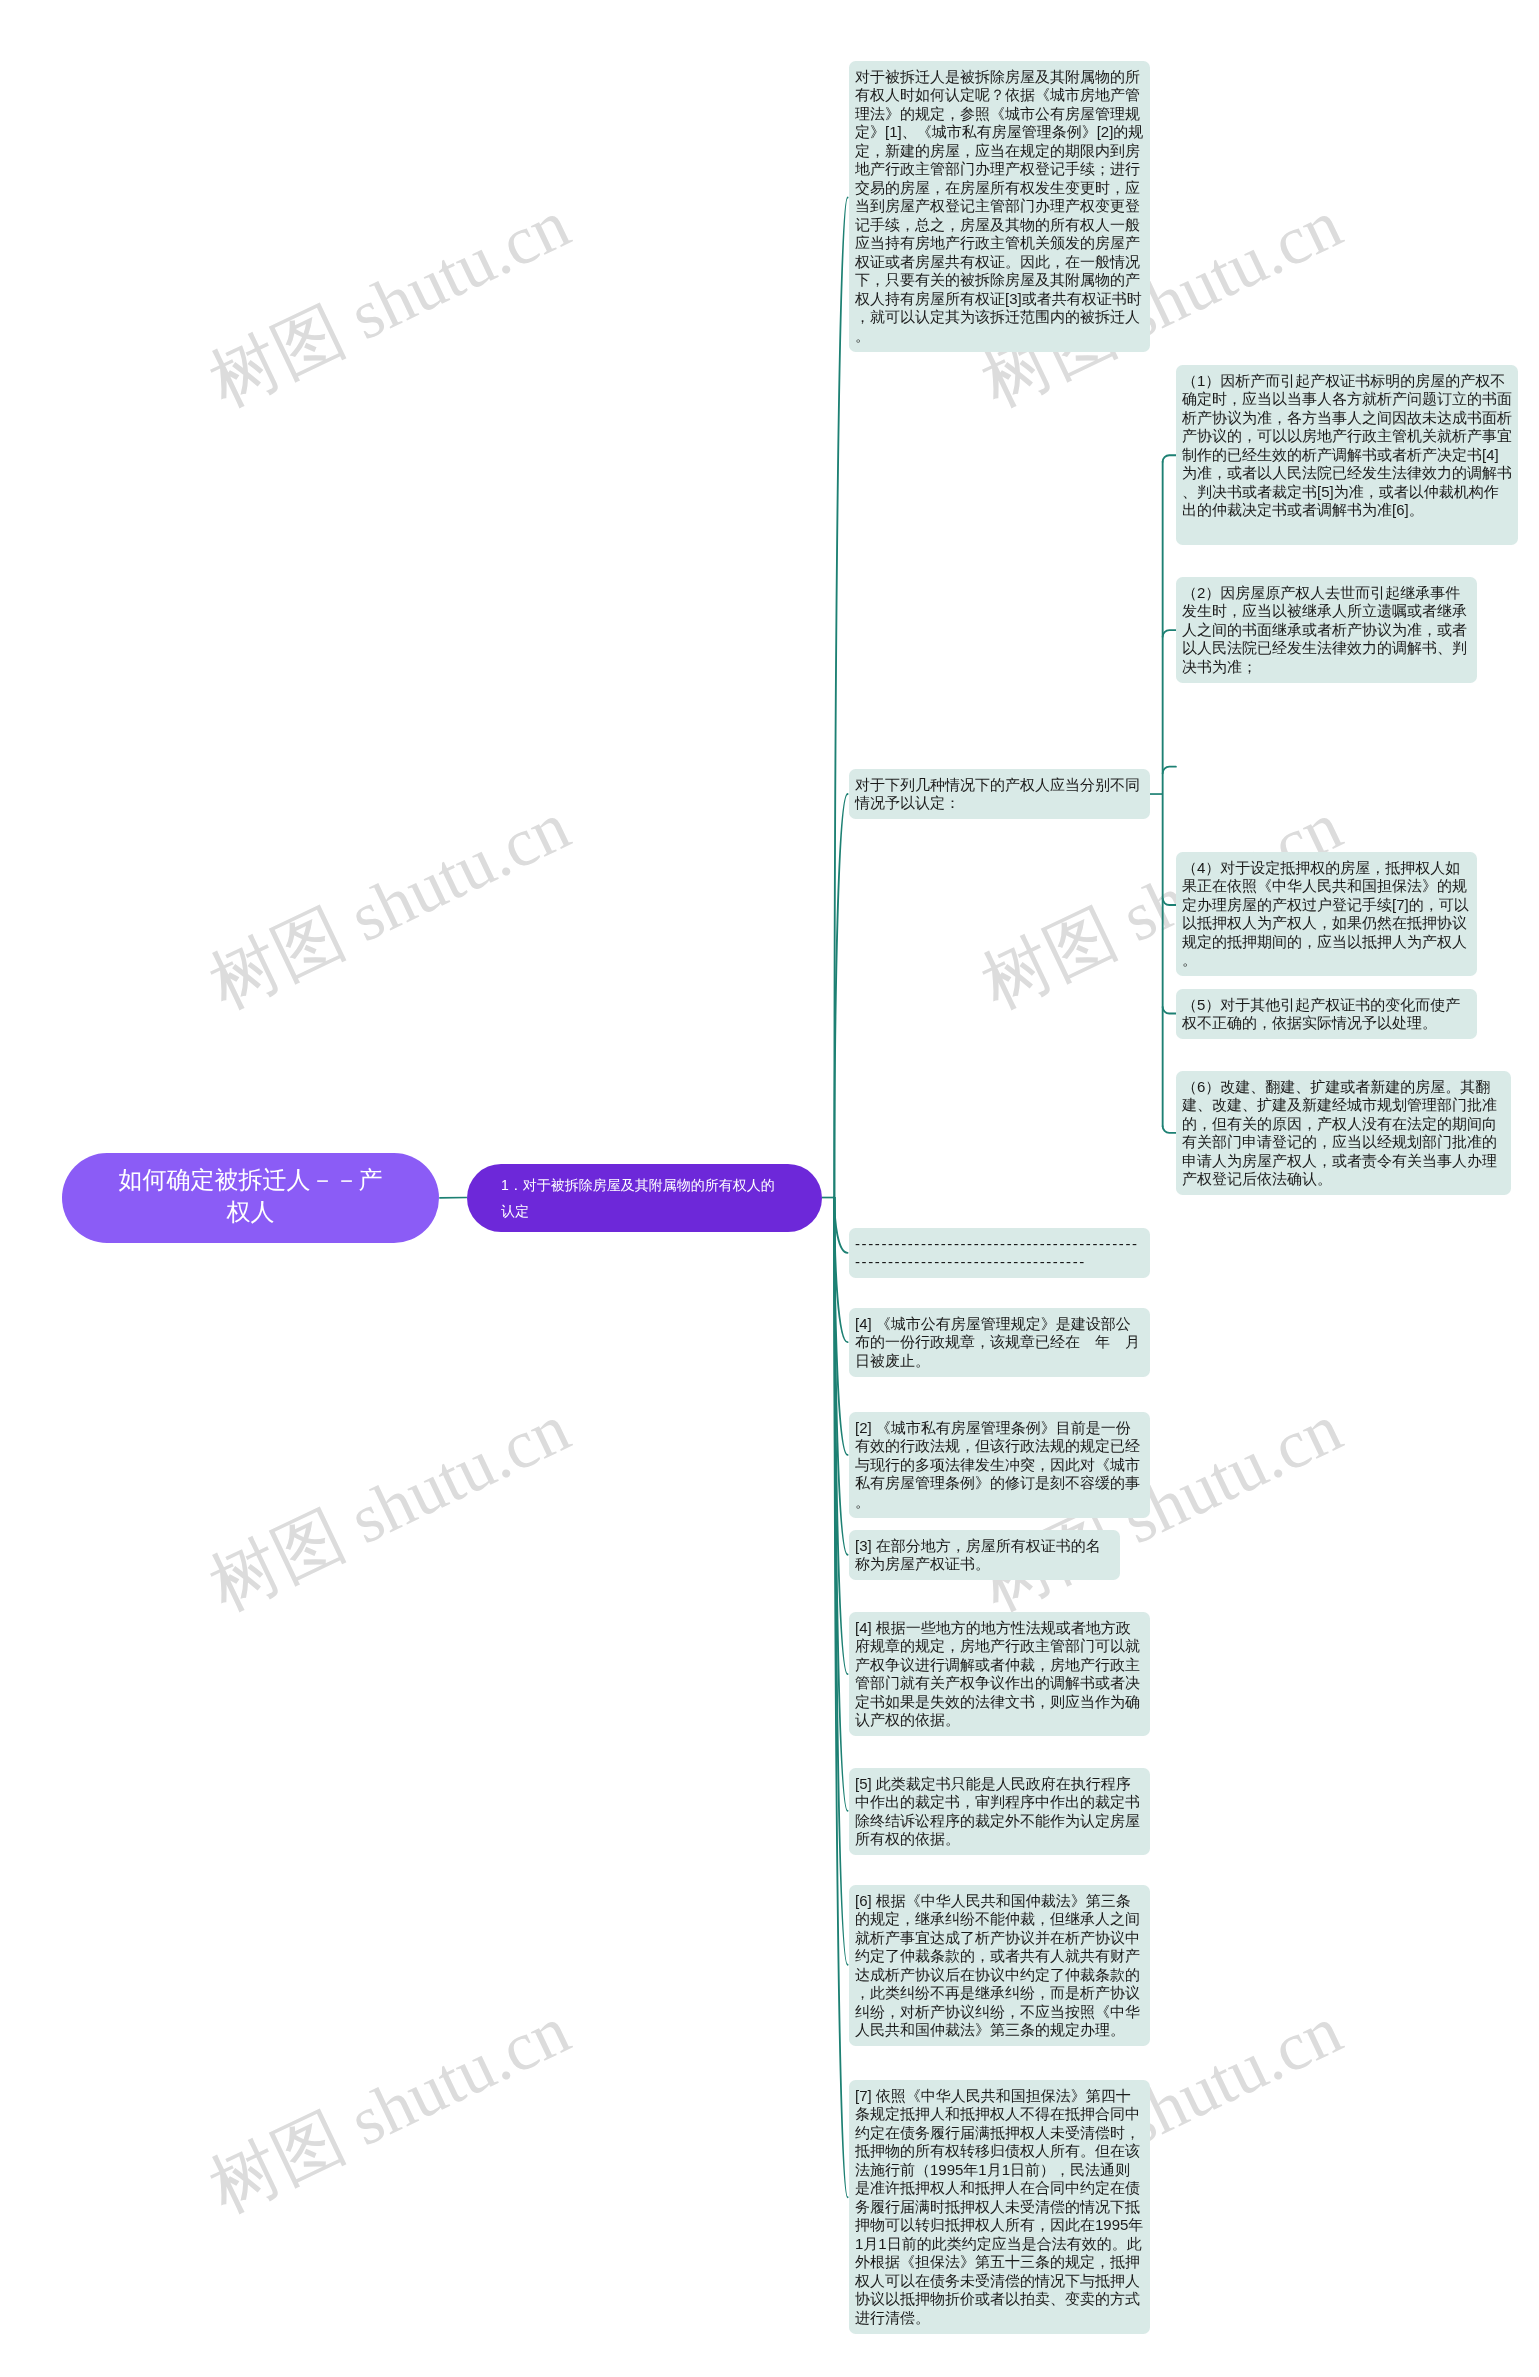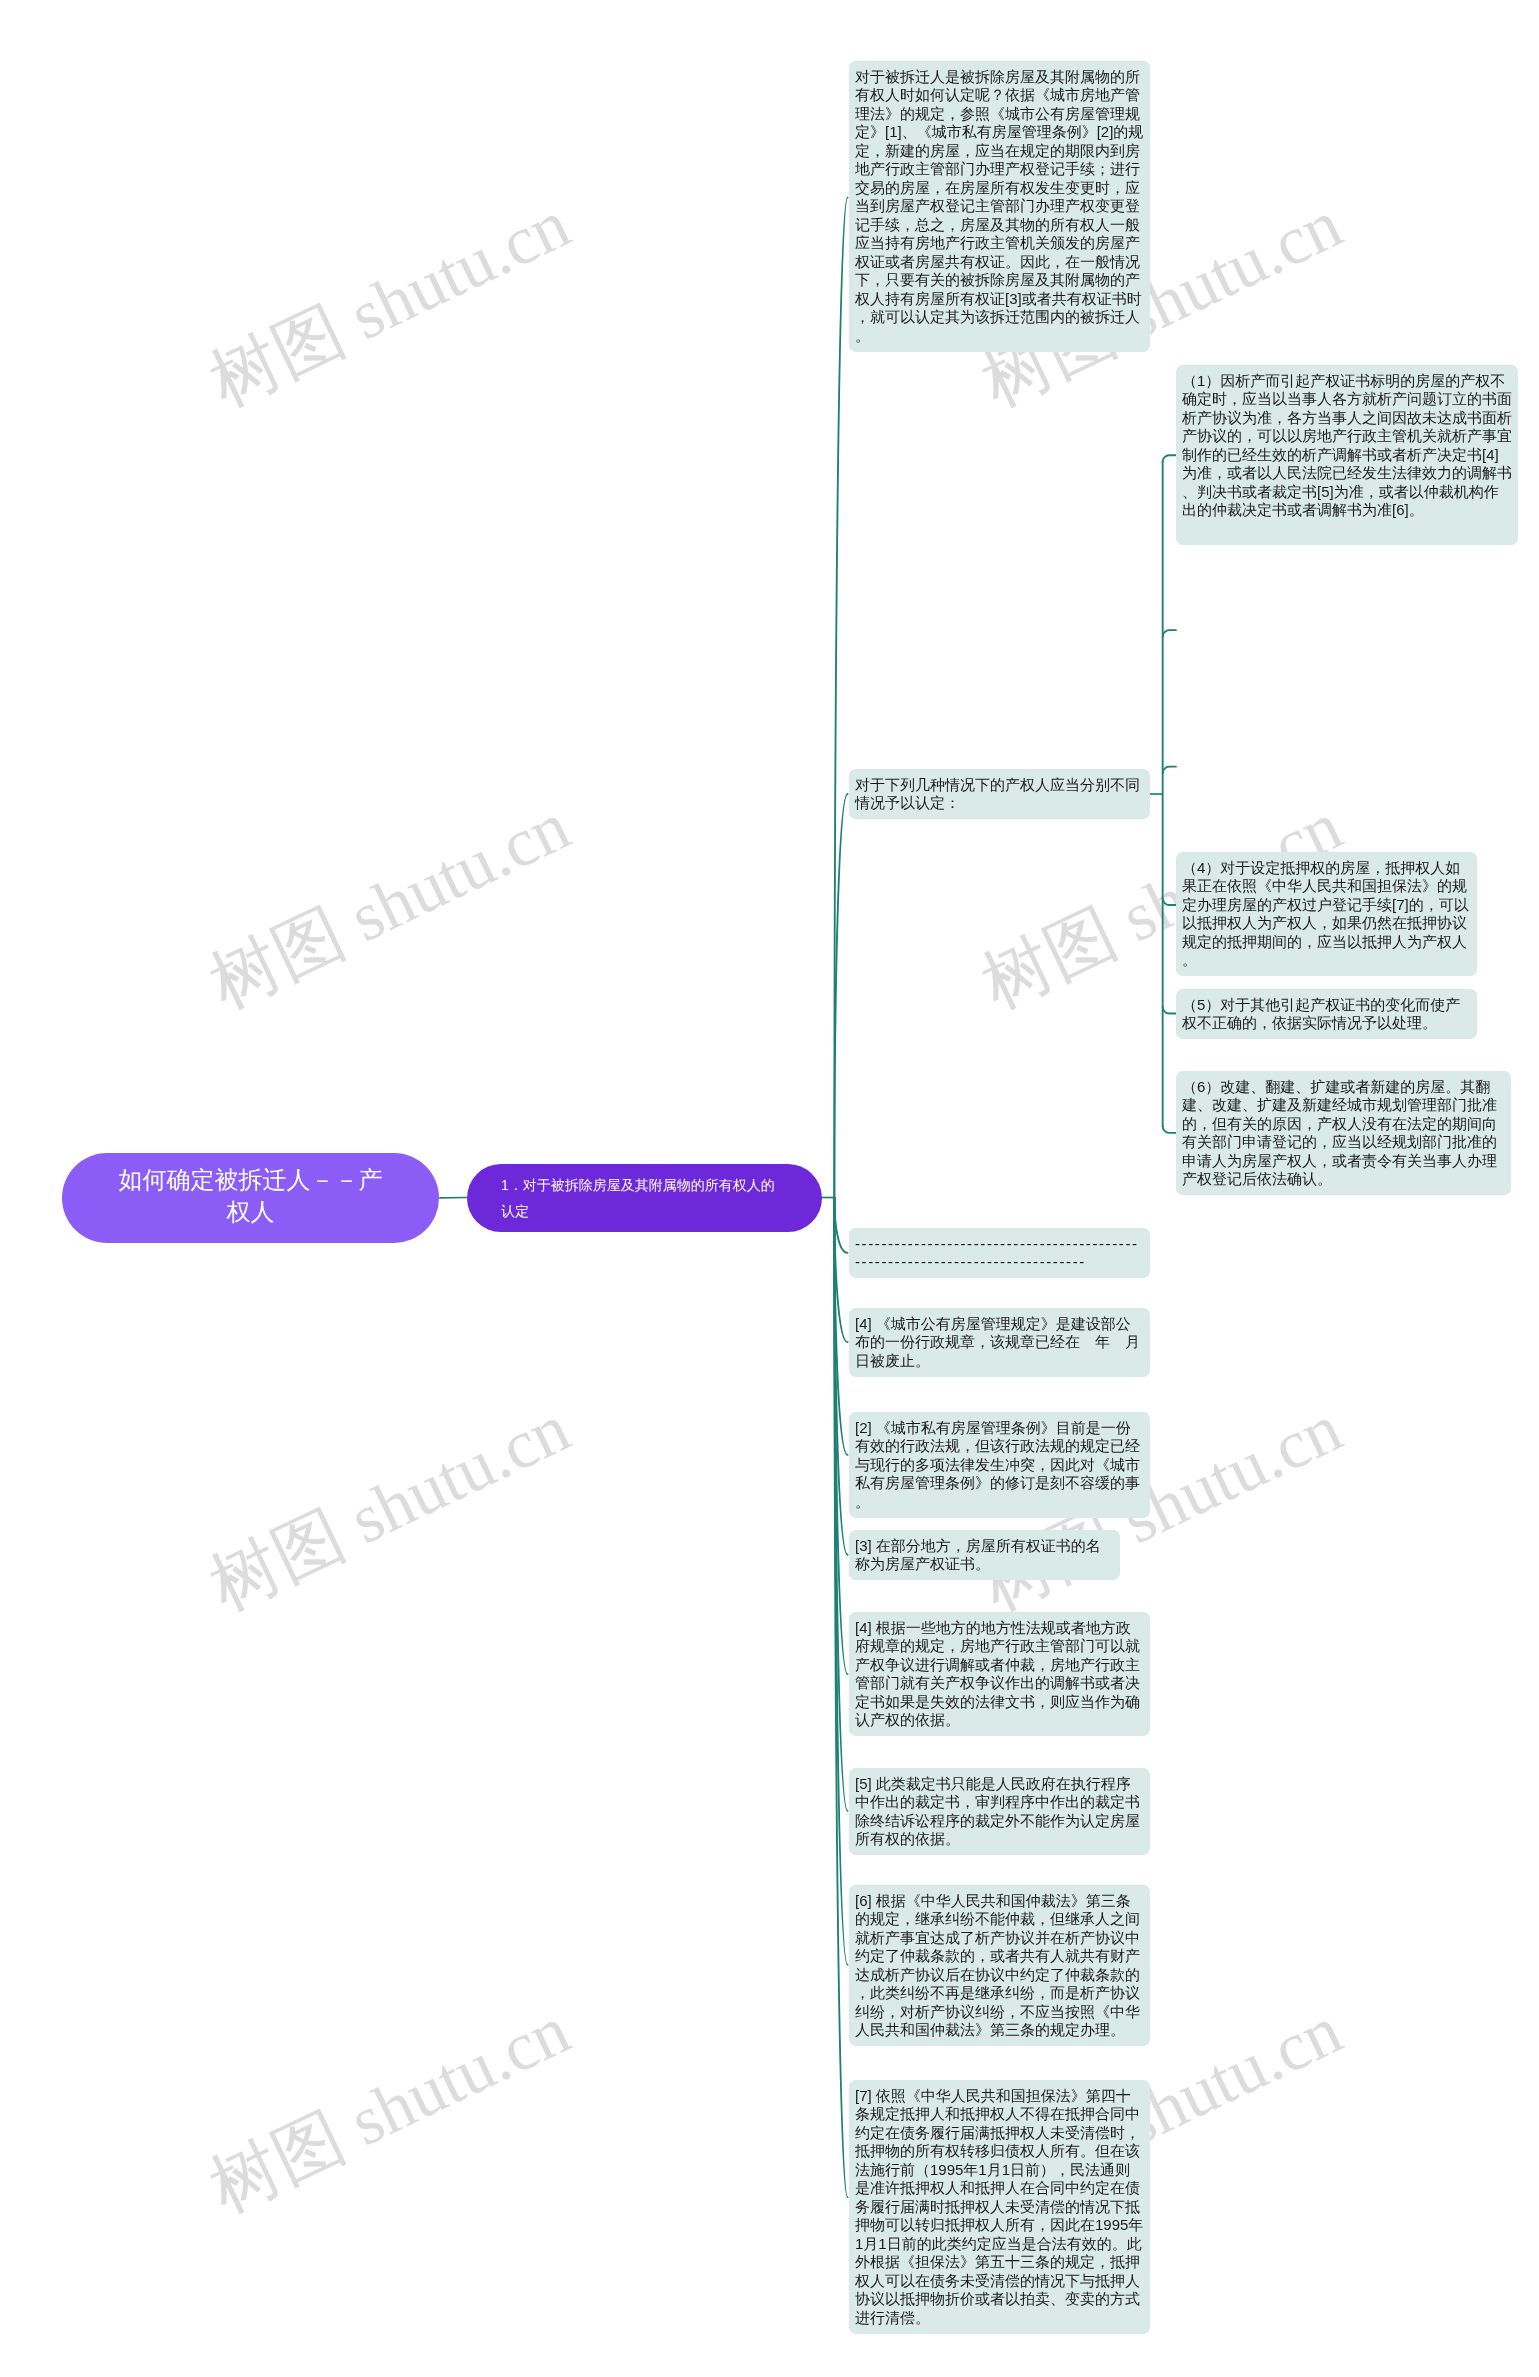--- a/index.html
+++ b/index.html
@@ -85,20 +85,23 @@
 
 <div class="node leaf" style="left:849px;top:61px;width:301px;min-height:272px">
       <span class="tx">对于被拆迁人是被拆除房屋及其附属物的所有权人时如何认定呢？依据《城市房地产管理法》的规定，参照《城市公有房屋管理规定》[1]、《城市私有房屋管理条例》[2]的规定，新建的房屋，应当在规定的期限内到房地产行政主管部门办理产权登记手续；进行交易的房屋，在房屋所有权发生变更时，应当到房屋产权登记主管部门办理产权变更登记手续，总之，房屋及其物的所有权人一般应当持有房地产行政主管机关颁发的房屋产权证或者房屋共有权证。因此，在一般情况下，只要有关的被拆除房屋及其附属物的产权人持有房屋所有权证[3]或者共有权证书时，就可以认定其为该拆迁范围内的被拆迁人。</span>
     </div>
 <div class="node leaf" style="left:849px;top:769px;width:301px;min-height:50px">
       <span class="tx">对于下列几种情况下的产权人应当分别不同情况予以认定：</span>
     </div>
 <div class="node leaf" style="left:1176px;top:365px;width:342px;min-height:180px">
       <span class="tx">（1）因析产而引起产权证书标明的房屋的产权不确定时，应当以当事人各方就析产问题订立的书面析产协议为准，各方当事人之间因故未达成书面析产协议的，可以以房地产行政主管机关就析产事宜制作的已经生效的析产调解书或者析产决定书[4]为准，或者以人民法院已经发生法律效力的调解书、判决书或者裁定书[5]为准，或者以仲裁机构作出的仲裁决定书或者调解书为准[6]。</span>
     </div>
+<div class="node leaf" style="left:1176px;top:577px;width:301px;min-height:106px">
+      <span class="tx">（2）因房屋原产权人去世而引起继承事件发生时，应当以被继承人所立遗嘱或者继承人之间的书面继承或者析产协议为准，或者以人民法院已经发生法律效力的调解书、判决书为准；</span>
+    </div>
 <div class="node leaf" style="left:1176px;top:852px;width:301px;min-height:106px">
       <span class="tx">（4）对于设定抵押权的房屋，抵押权人如果正在依照《中华人民共和国担保法》的规定办理房屋的产权过户登记手续[7]的，可以以抵押权人为产权人，如果仍然在抵押协议规定的抵押期间的，应当以抵押人为产权人。</span>
     </div>
 <div class="node leaf" style="left:1176px;top:989px;width:301px;min-height:50px">
       <span class="tx">（5）对于其他引起产权证书的变化而使产权不正确的，依据实际情况予以处理。</span>
     </div>
 <div class="node leaf" style="left:1176px;top:1071px;width:335px;min-height:124px">
       <span class="tx">（6）改建、翻建、扩建或者新建的房屋。其翻建、改建、扩建及新建经城市规划管理部门批准的，但有关的原因，产权人没有在法定的期间向有关部门申请登记的，应当以经规划部门批准的申请人为房屋产权人，或者责令有关当事人办理产权登记后依法确认。</span>
     </div>
 <div class="node leaf sep" style="left:849px;top:1228px;width:301px;min-height:50px">

